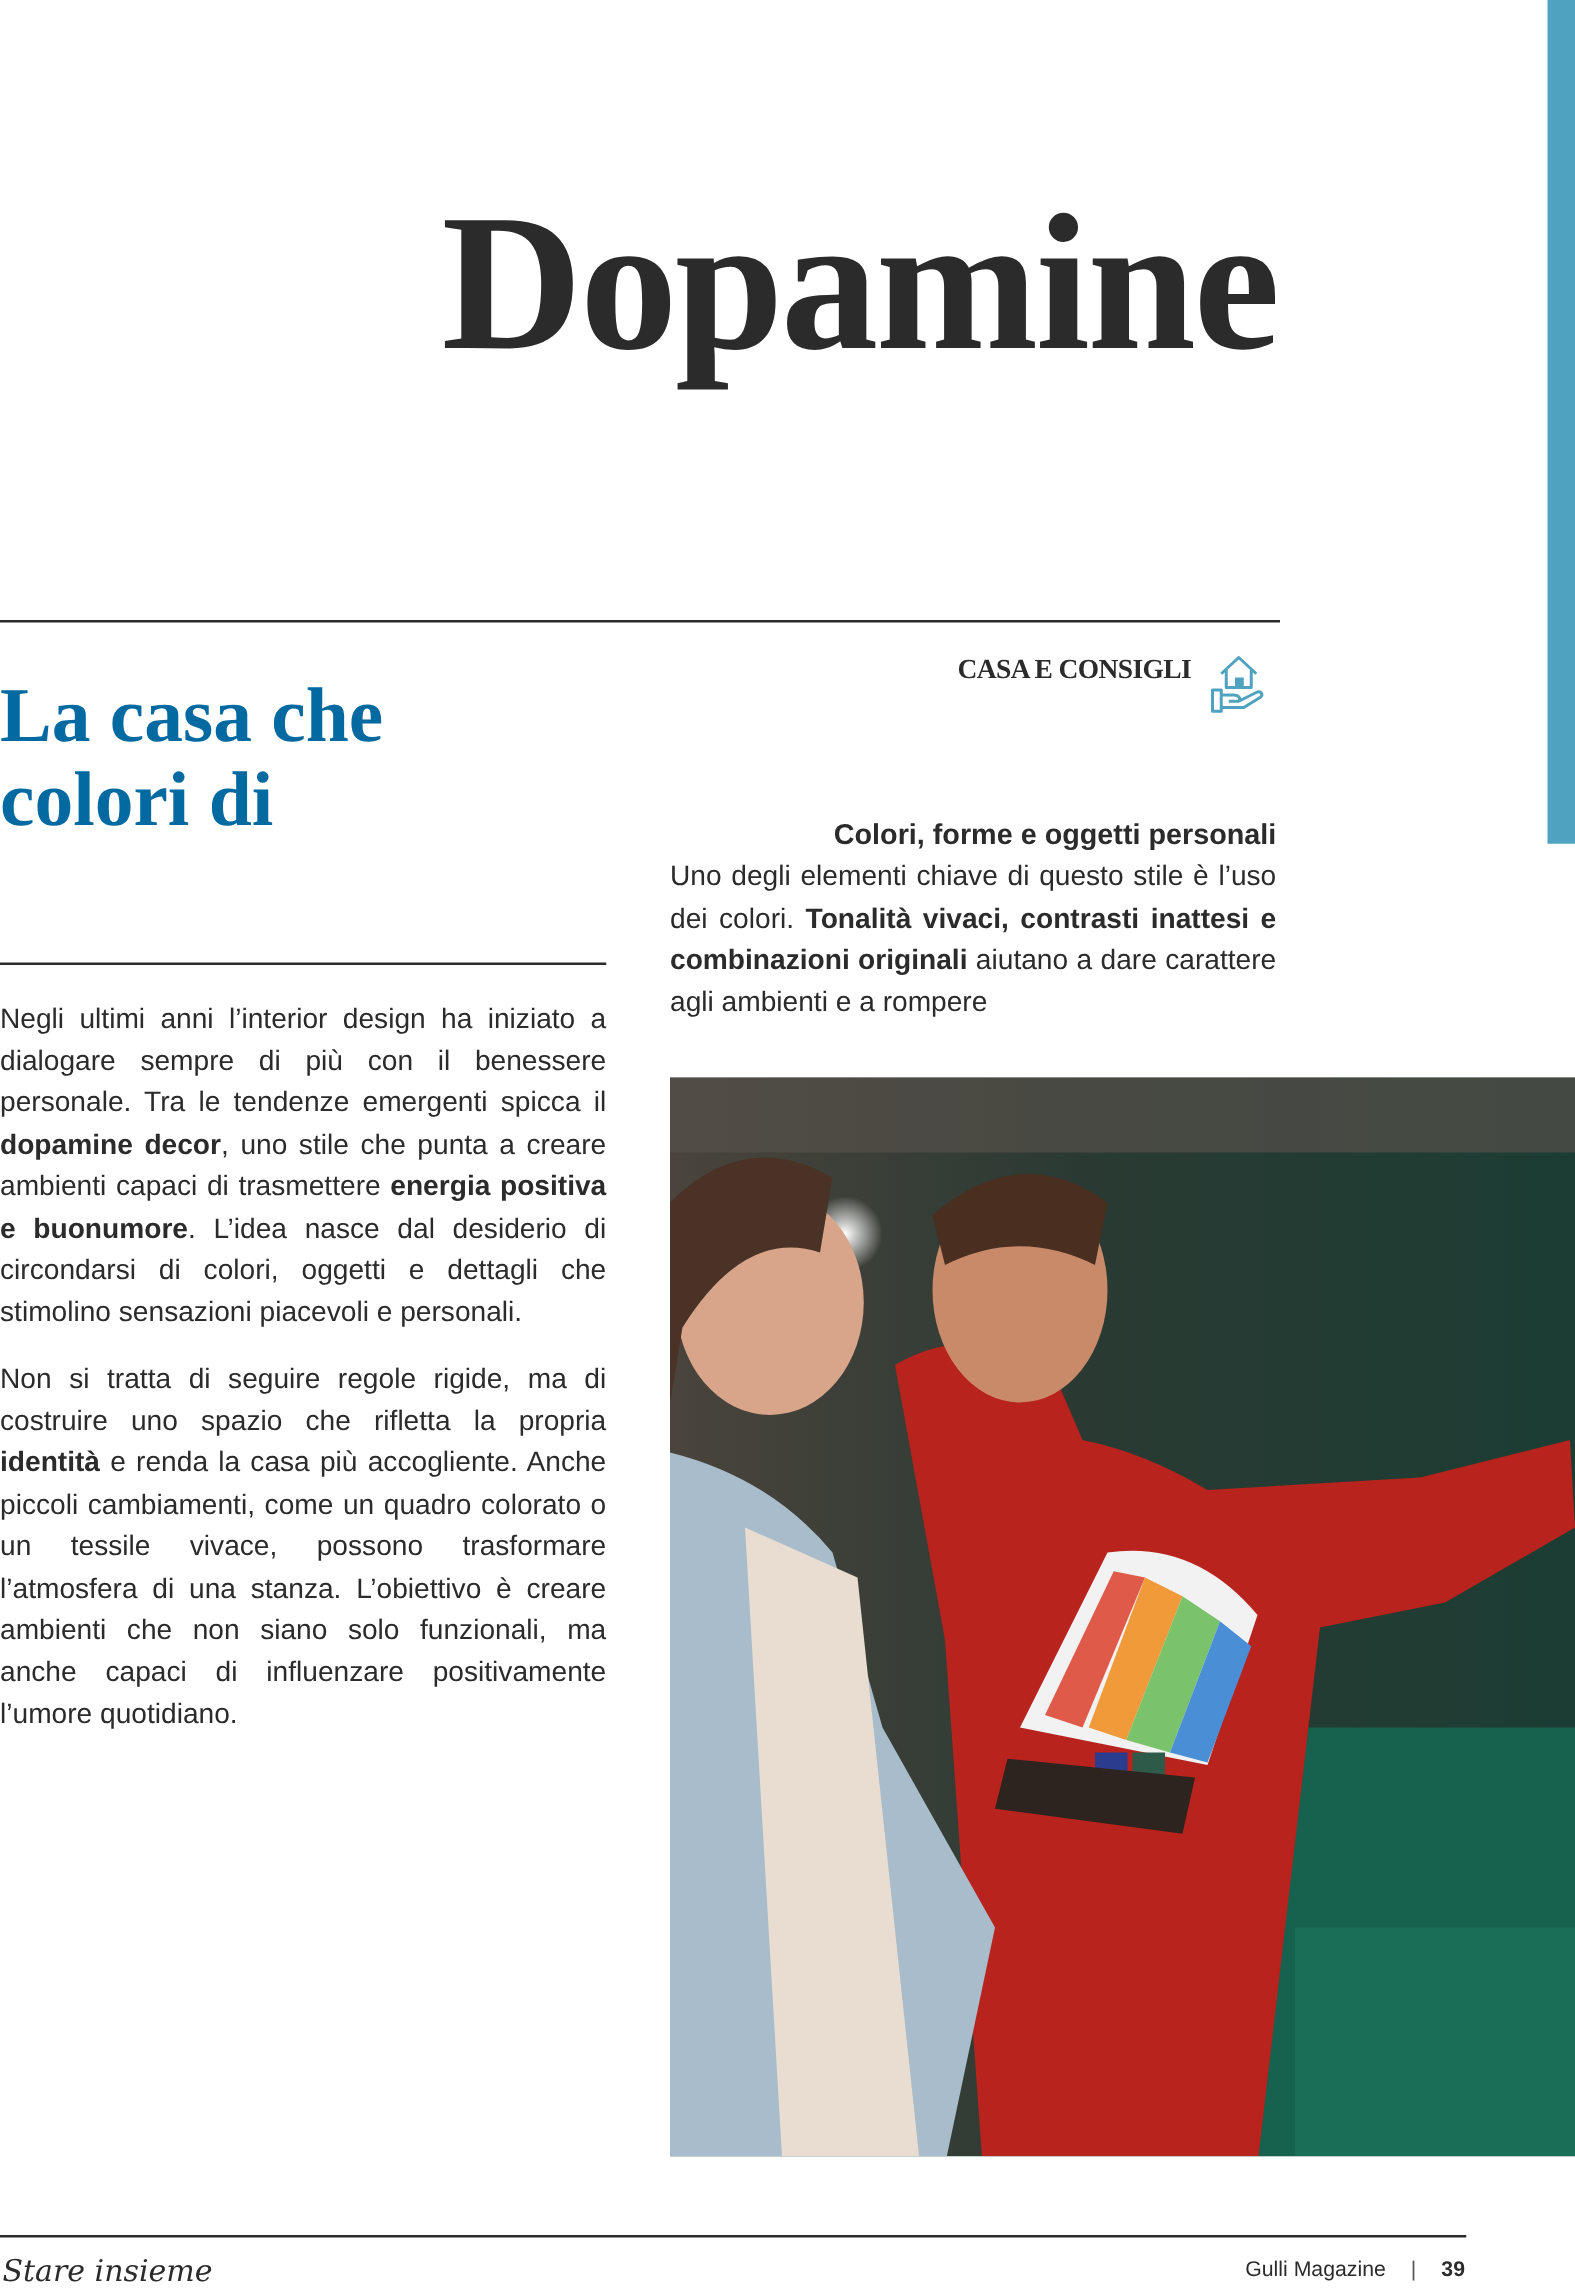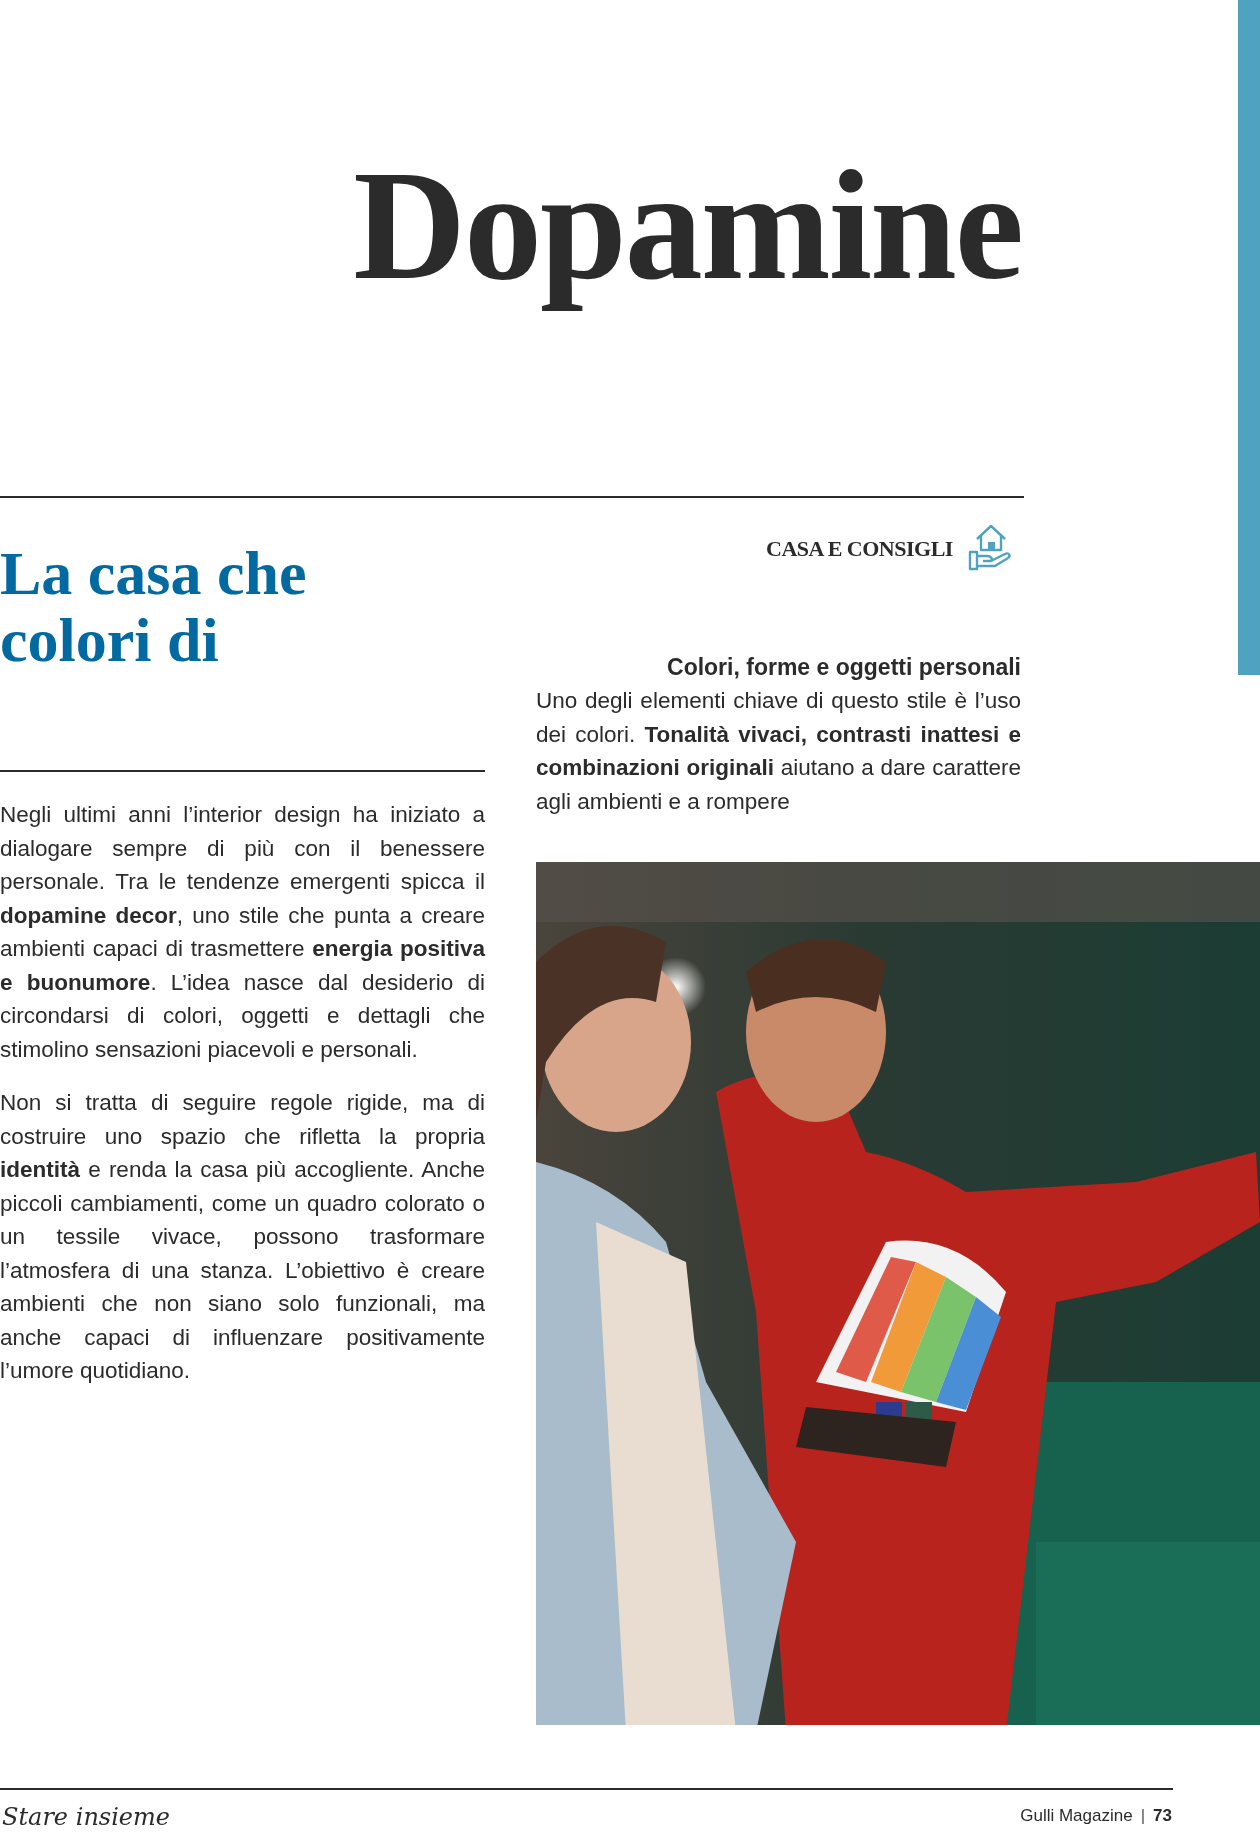--- a/index.html
+++ b/index.html
@@ -13,21 +13,21 @@
       font-family: "Liberation Serif", serif; font-weight: bold;
       font-size: 156px; line-height: 152px; text-align: right;
       color: #2b2b2b; letter-spacing: -2px; margin-left: 21px;
     }
     .title span { display: block; }
 
     .rule-top { position: absolute; left: 0; top: 496px; width: 1024px; height: 2px; background: #2b2b2b; }
 
     .section-tag {
       position: absolute; left: 766px; top: 522px;
-      display: flex; align-items: center; gap: 14px;
+      display: flex; align-items: flex-start; gap: 14px;
     }
     .section-tag .label {
       font-family: "Liberation Serif", serif; font-weight: bold;
       font-size: 22px; color: #2b2b2b; letter-spacing: -0.5px;
     }
     .section-tag svg { width: 46px; height: 50px; }
 
     .subtitle {
       position: absolute; left: 0; top: 540px; width: 480px;
       font-family: "Liberation Serif", serif; font-weight: bold;
@@ -54,21 +54,21 @@
     }
 
     .footer-rule { position: absolute; left: 0; top: 1788px; width: 1173px; height: 2px; background: #2b2b2b; }
     .footer-left {
       position: absolute; left: 2px; top: 1803px;
       font-family: "DejaVu Serif", serif; font-style: italic; font-size: 24px; color: #2b2b2b; font-weight: 200;
     }
     .footer-right {
       position: absolute; right: 88px; top: 1806px;
       font-family: "Liberation Sans", sans-serif; font-size: 17px; color: #2b2b2b;
-      display: flex; gap: 8px; align-items: center;
+      display: flex; gap: 20px; align-items: center;
     }
     .footer-right .sep { color: #555; }
     .footer-right .page { font-weight: bold; }
   </style>
 </head>
 <body>
 
 <div class="side-bar"></div>
 
 <h1 class="title">
@@ -146,14 +146,14 @@
       <path d="M10 185 L160 200 L150 245 L0 225 Z" fill="#2d2420"></path>
     </g>
   </svg>
 </div>
 
 <div class="footer-rule"></div>
 <div class="footer-left">Stare insieme</div>
 <div class="footer-right">
   <span>Gulli Magazine</span>
   <span class="sep">|</span>
-  <span class="page">73</span>
+  <span class="page">39</span>
 </div>
 
 </body></html>

